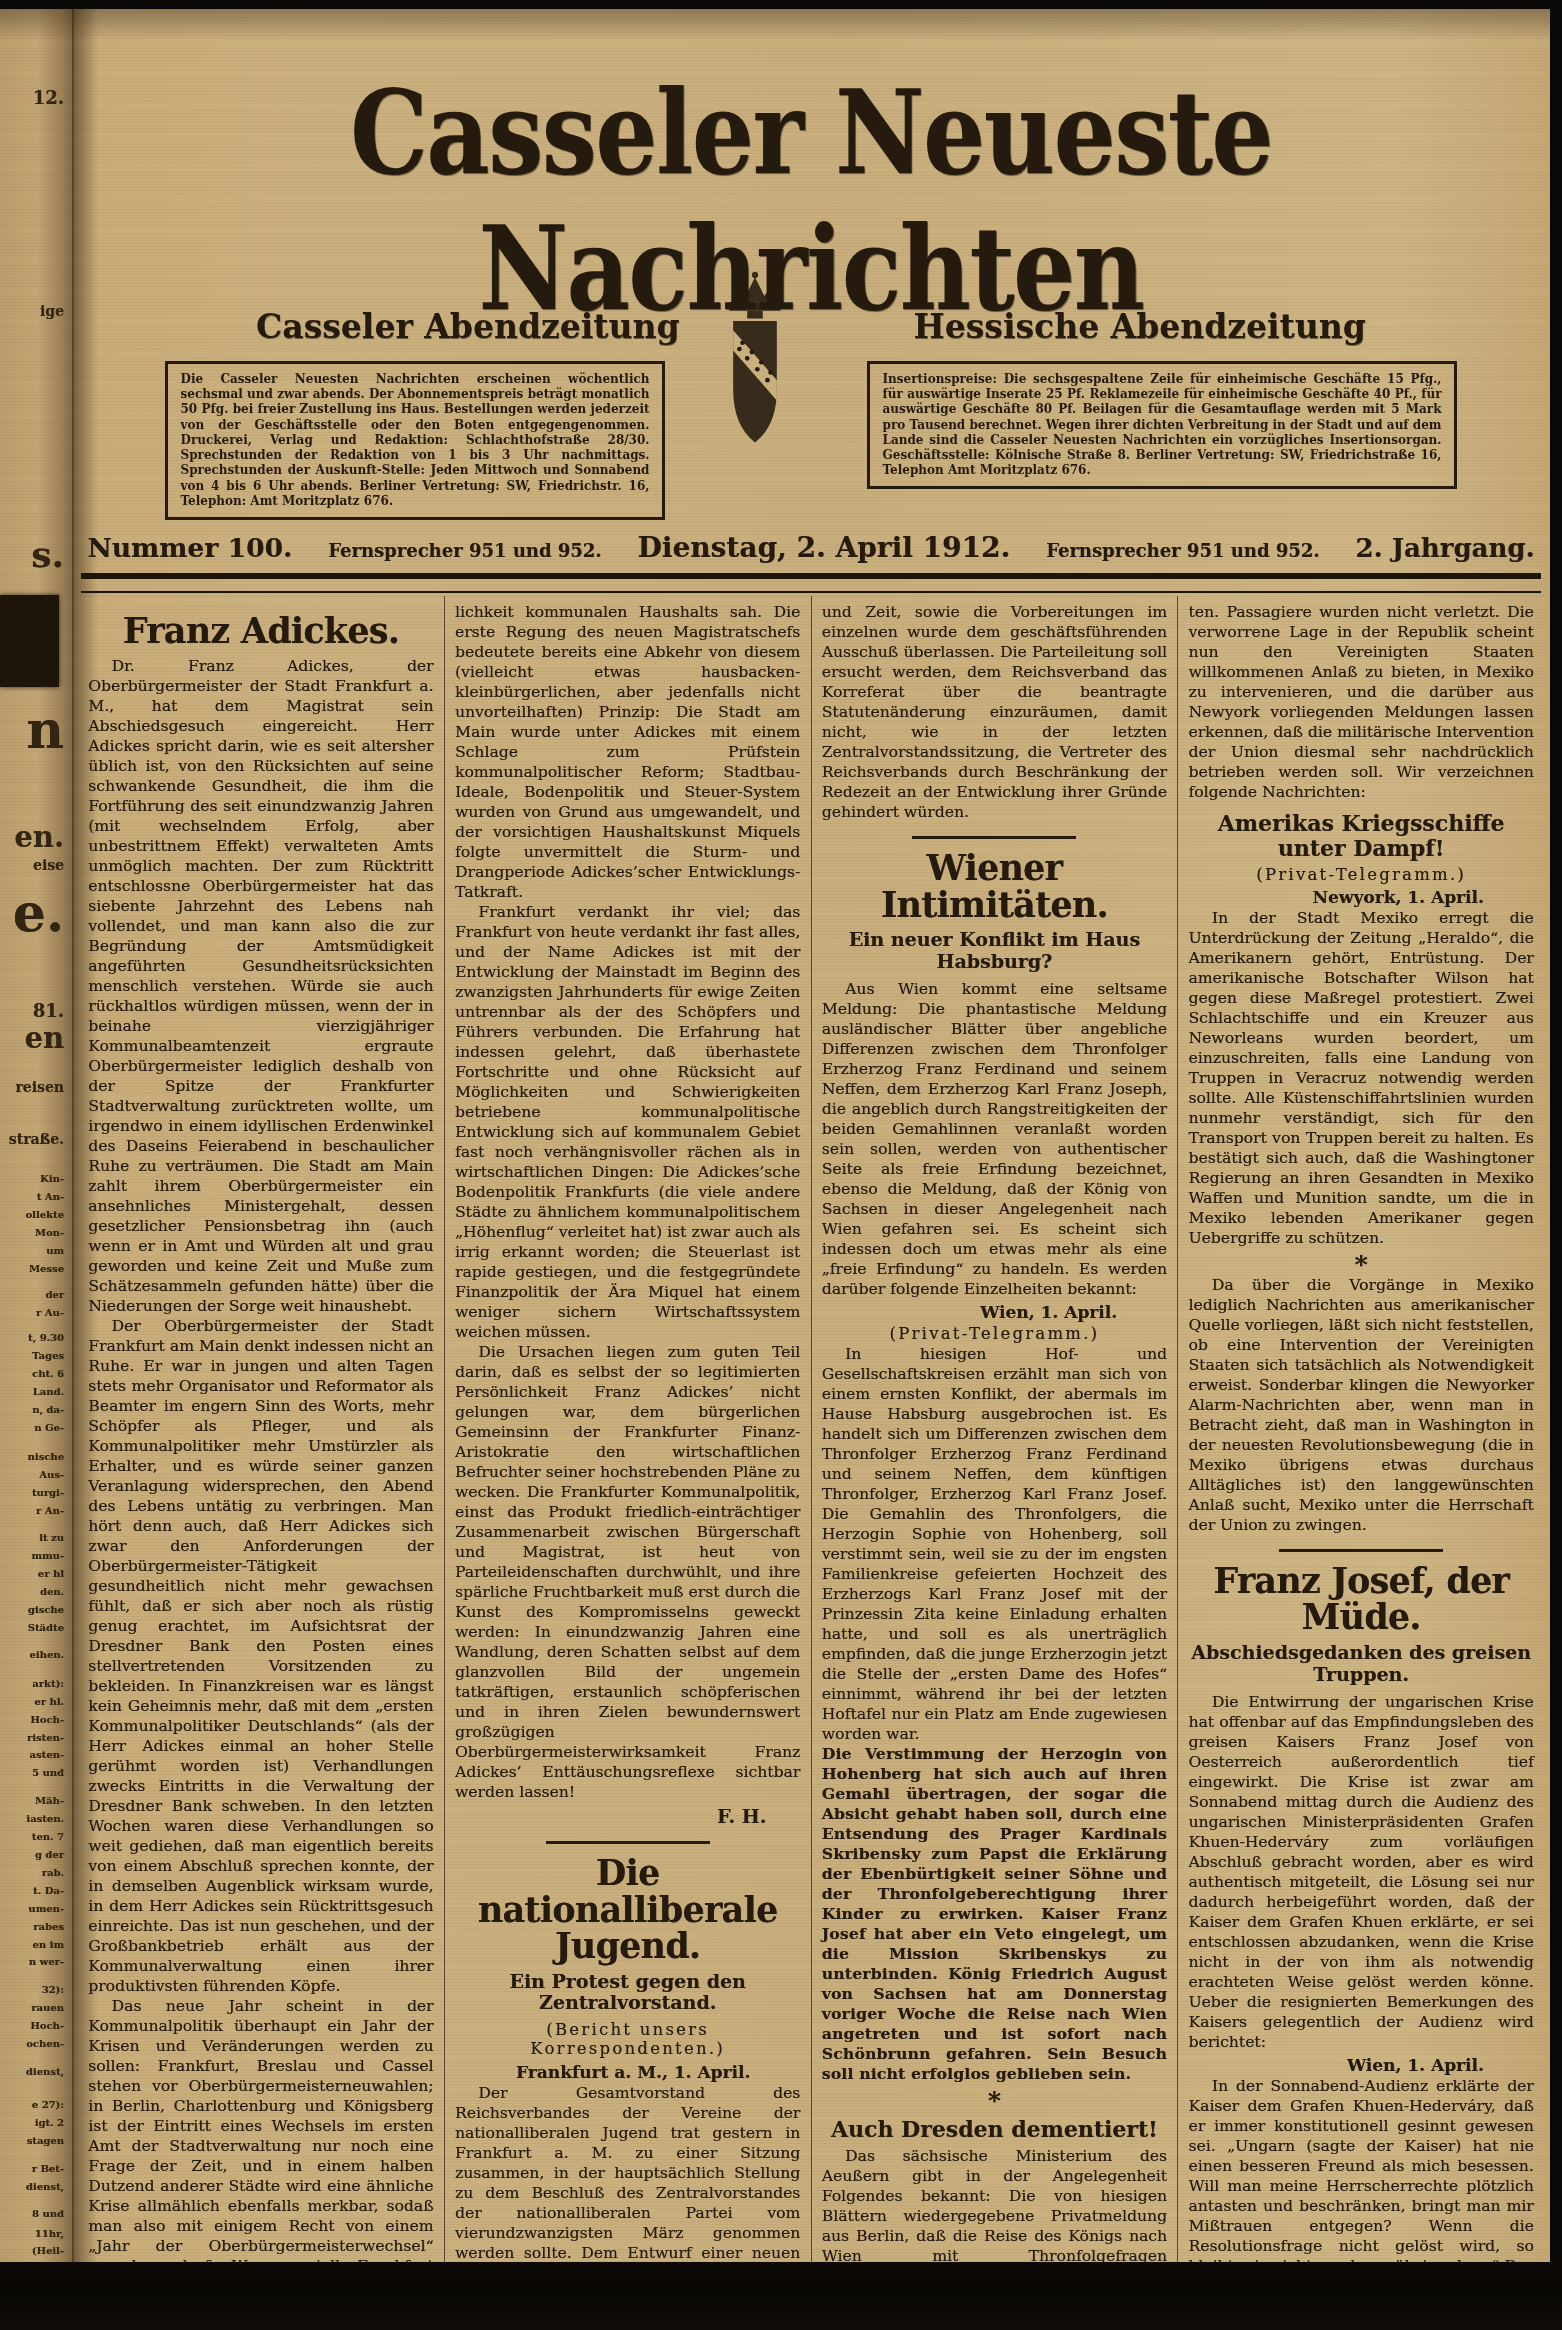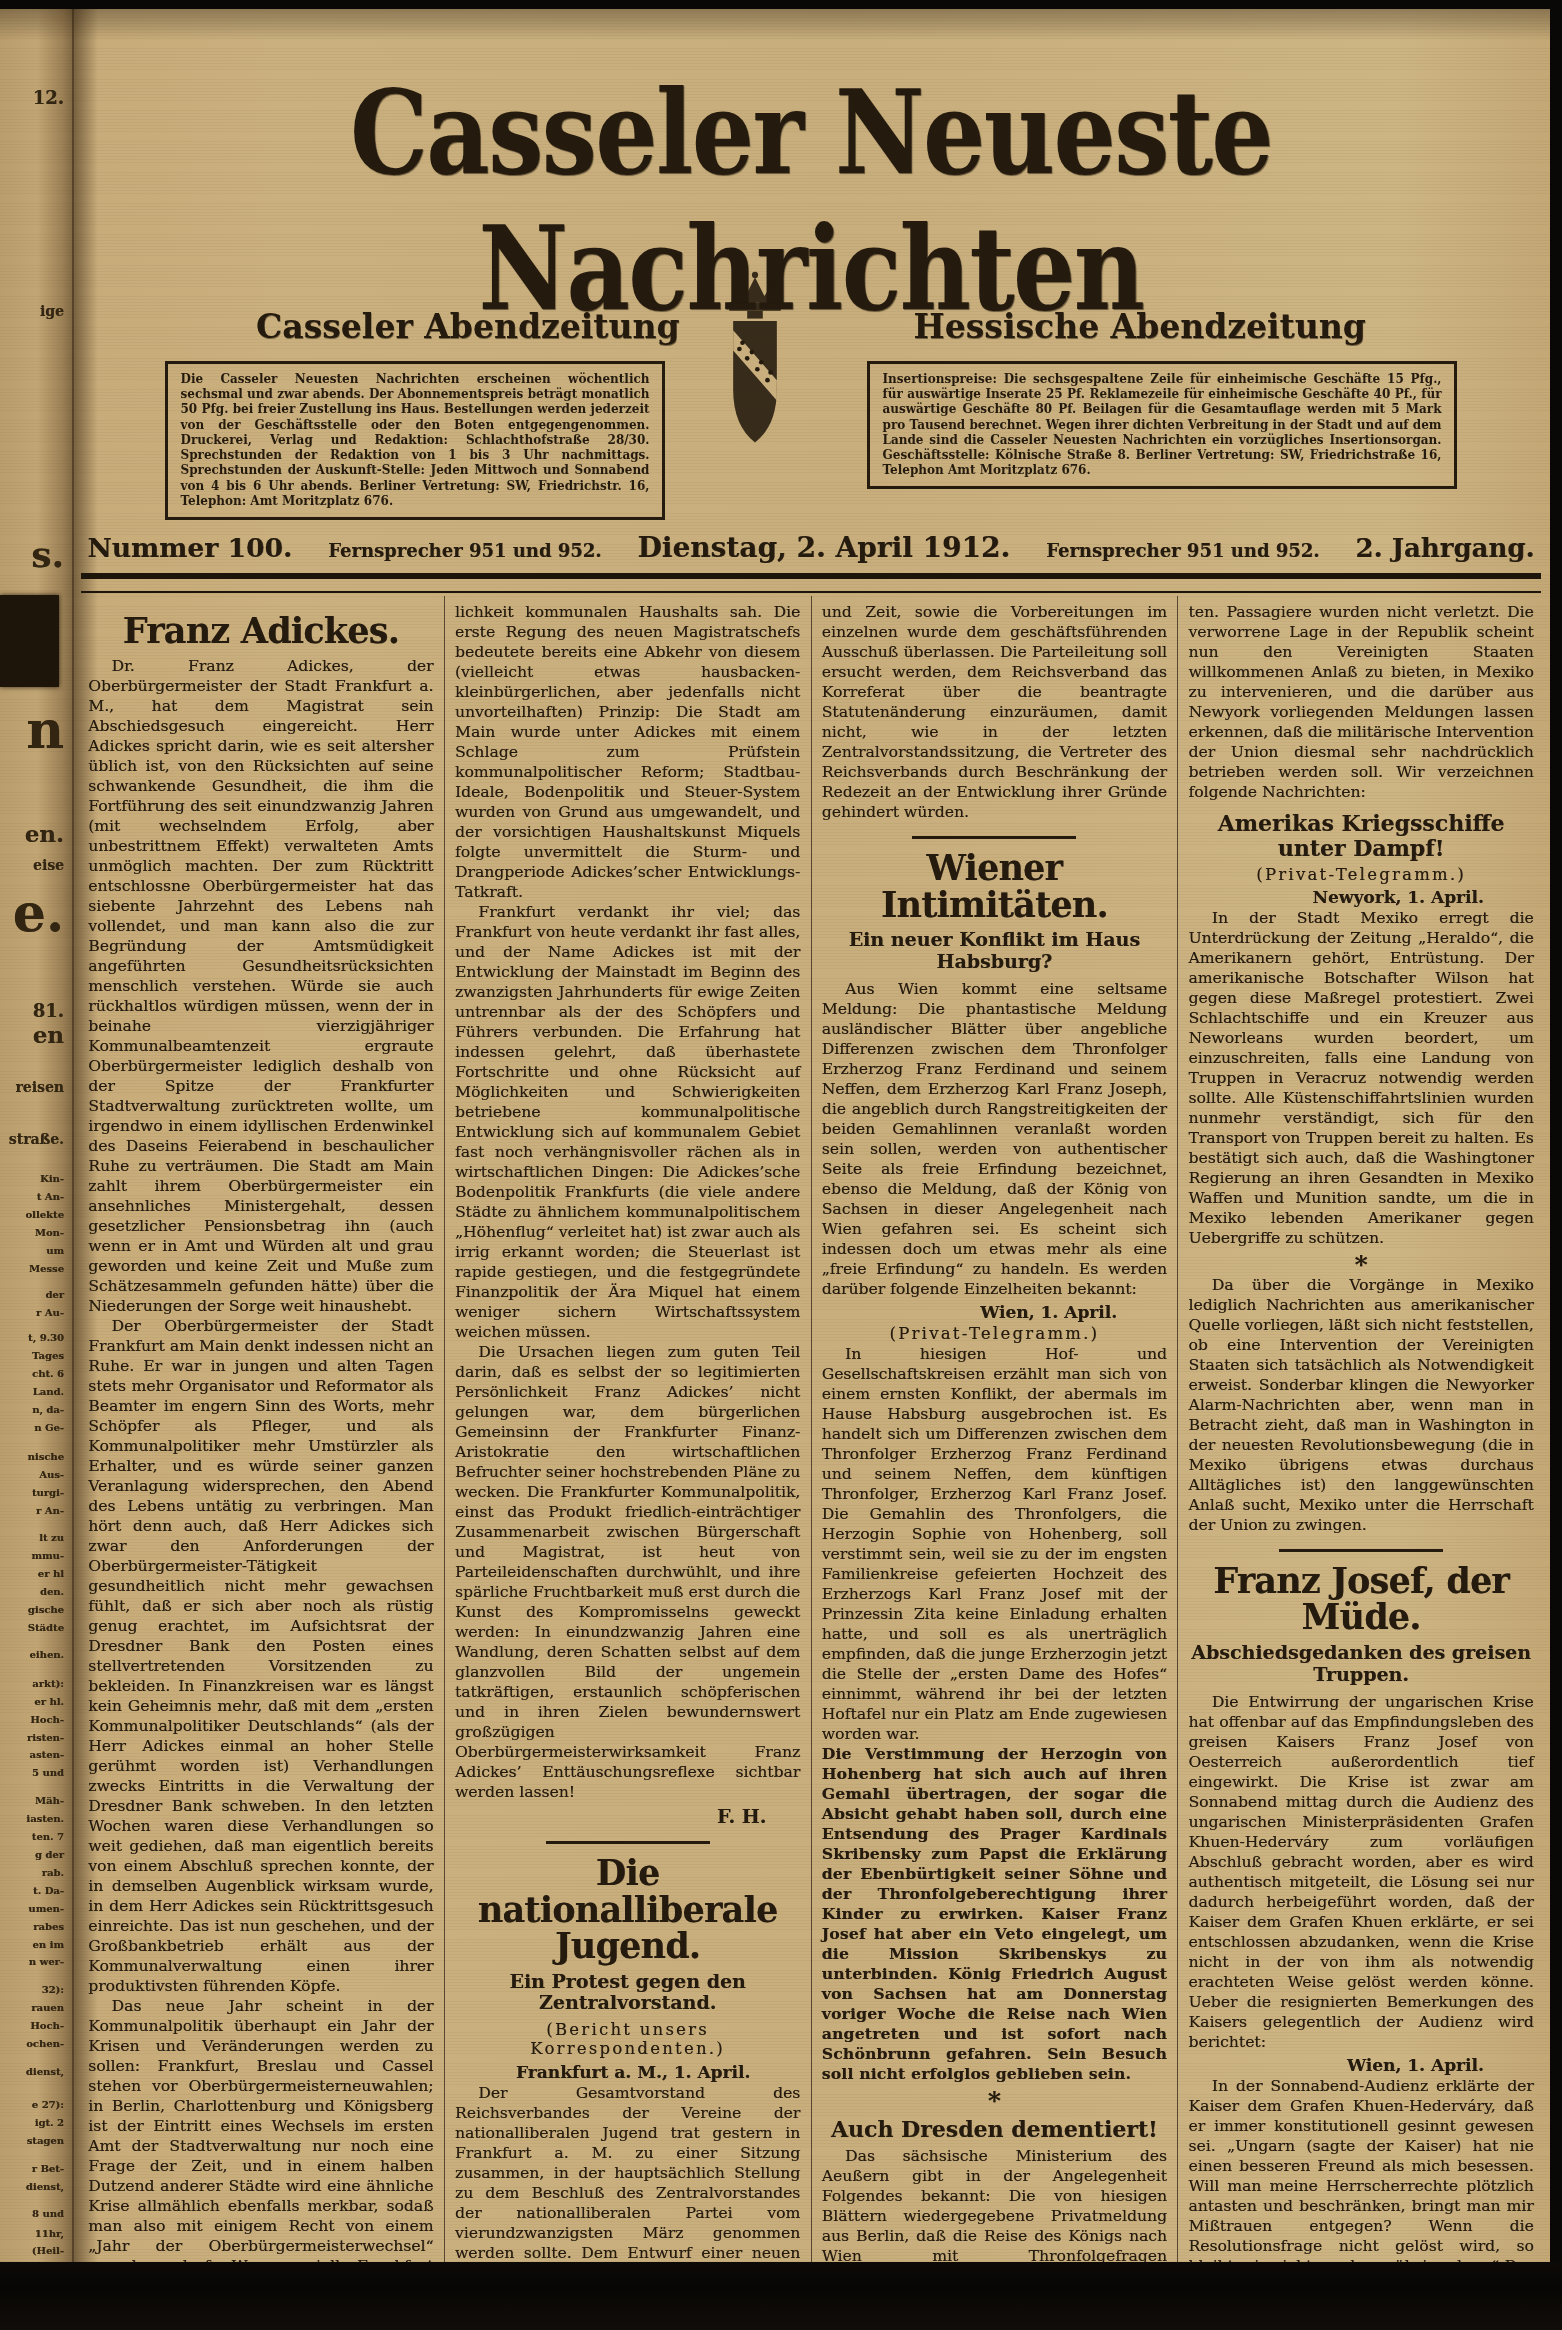--- a/index.html
+++ b/index.html
@@ -21,21 +21,21 @@
   #gutter-shadow{position:absolute;left:37px;top:0;width:61px;height:100%;
       background:linear-gradient(90deg,rgba(60,38,15,0) 0%,rgba(72,46,18,.34) 42%,rgba(46,29,10,.5) 62%,rgba(60,38,15,0) 100%);}
   #gutter-crease{position:absolute;left:72px;top:0;width:1.6px;height:100%;background:rgba(40,24,8,.45);}
   
   #margin-strip{position:absolute;left:0;top:0;width:75px;height:100%;overflow:hidden;}
   .frag{position:absolute;right:11px;font-weight:bold;color:#322512;white-space:nowrap;
         text-shadow:0.3px 0.3px 0.4px rgba(40,28,12,.6);}
   .frag.xs{font-size:10px;}
   .frag.sm{font-size:14px;}
   .frag.md{font-size:18px;}
-  .frag.md2{font-size:23px;}
+  .frag.md2{font-size:29px;}
   .frag.lg{font-size:36px;line-height:31px;}
   .frag.xl{font-size:52px;line-height:45px;}
   .frag.bar{right:15.6px;width:59px;height:92px;background:#1d1509;box-shadow:0 0 4.7px rgba(20,12,4,.8);}
   
   #main{position:absolute;left:78px;top:0;width:1466px;height:100%;}
   #masthead-title{margin:0;padding-top:47px;text-align:center;font-size:98px;font-weight:bold;
       letter-spacing:-1.6px;transform:scaleY(1.18);transform-origin:top;
       text-shadow:0.8px 0.8px 0.8px rgba(30,20,8,.55);}
   #subtitle-row{display:flex;justify-content:center;gap:234px;margin-top:20.3px;
       font-size:33px;font-weight:bold;text-shadow:0.5px 0.5px 0.5px rgba(30,20,8,.5);}

